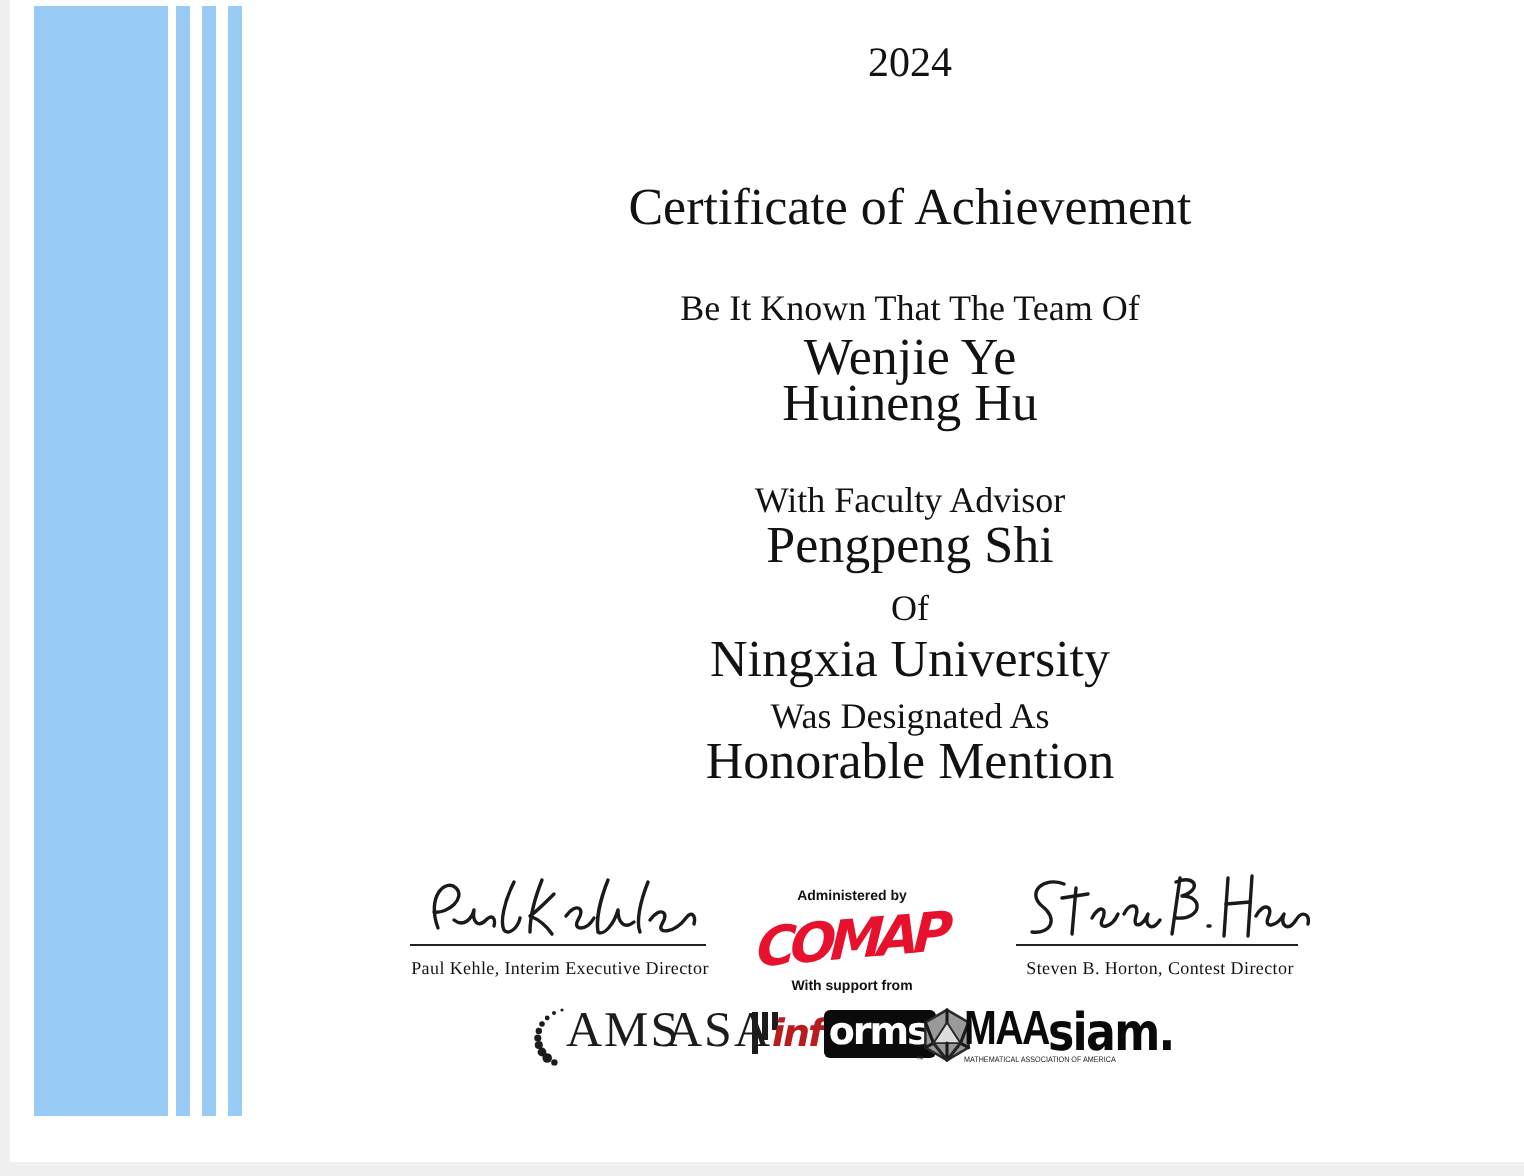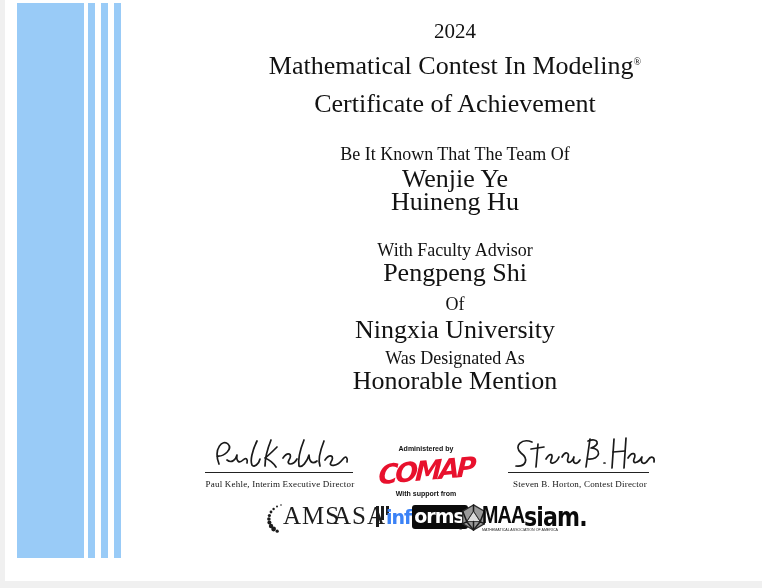--- a/index.html
+++ b/index.html
@@ -35,21 +35,21 @@
          font-size:27px;color:#e8112d;letter-spacing:-3px;
          transform:rotate(-5deg) skewX(-8deg);text-align:center;}
 
   
   .logo-text-serif{position:absolute;font-family:"Liberation Serif",serif;font-size:25px;
                    color:#1c1c1c;letter-spacing:1px;line-height:1;}
   .asa-bars{position:absolute;display:flex;gap:2px;align-items:flex-start;}
   .asa-bars div{width:3px;background:#1c1c1c;}
   .informs{position:absolute;display:flex;align-items:center;font-family:"DejaVu Sans",sans-serif;
            font-weight:bold;font-size:19px;letter-spacing:-1px;line-height:1;}
-  .informs .pre{color:#3b82f6;}
+  .informs .pre{color:#b91c1c;font-style:italic;}
   .informs .boxed{background:#0b0b0b;color:#ffffff;border-radius:3px;padding:2px 4px 3px 2px;margin-left:1px;text-align:center;}
   .informs-tm{position:absolute;font-size:4px;font-family:"Liberation Sans",sans-serif;color:#333;}
   .maa-text{position:absolute;font-family:"Liberation Sans",sans-serif;font-weight:bold;font-size:24px;
             letter-spacing:-1px;transform:scaleX(.82);transform-origin:left top;line-height:1;color:#0a0a0a;}
   .maa-caption{position:absolute;font-family:"Liberation Sans",sans-serif;font-size:4px;color:#222;
                transform:scaleX(.9);transform-origin:left top;white-space:nowrap;}
   .siam{position:absolute;font-family:"DejaVu Sans",sans-serif;font-weight:bold;font-size:26px;
         letter-spacing:-1px;transform:scaleX(.85);transform-origin:left top;line-height:1;color:#0a0a0a;}
 </style>
 </head>
@@ -57,23 +57,20 @@
 
 <div class="canvas">
   <div class="page">
 
     <div class="bar wide"></div>
     <div class="bar s1"></div>
     <div class="bar s2"></div>
     <div class="bar s3"></div>
 
     <div class="line year" style="top:20px">2024</div>
-    <div class="line title" style="top:52px">
-      <span>Mathematical Contest In Modeling</span><span class="reg">®</span>
-    </div>
     <div class="line title" style="top:90px">Certificate of Achievement</div>
 
     <div class="line small-label" style="top:145px">Be It Known That The Team Of</div>
     <div class="line name-line" style="top:165px">Wenjie Ye</div>
     <div class="line name-line" style="top:188px">Huineng Hu</div>
 
     <div class="line small-label" style="top:241px">With Faculty Advisor</div>
     <div class="line name-line" style="top:259px">Pengpeng Shi</div>
 
     <div class="line small-label" style="top:295px">Of</div>

